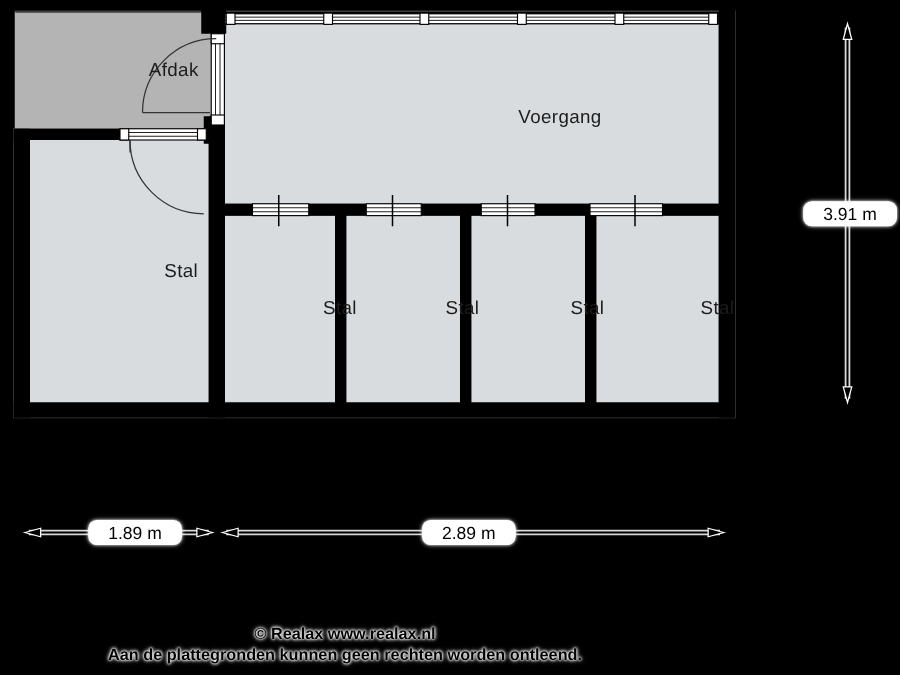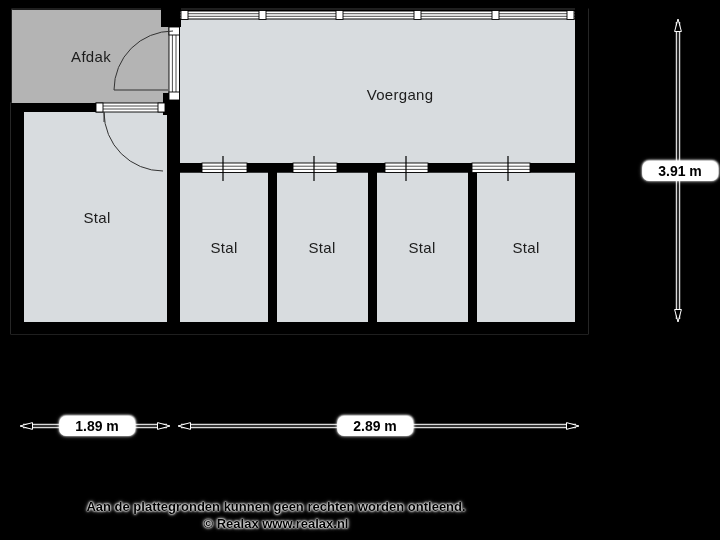--- a/index.html
+++ b/index.html
@@ -13,28 +13,29 @@
   .stage svg { position: absolute; left: 0; top: 0; }
 
   .room-label {
     position: absolute;
     transform: translate(-50%, -50%);
     color: #1c1c1c;
     font-size: 15px;
     font-weight: 400;
     letter-spacing: 0.3px;
     white-space: nowrap;
+    margin-left: 48px;
   }
   .dim-pill {
     position: absolute;
     transform: translate(-50%, -50%);
     background: #ffffff;
     color: #000000;
     font-size: 14px;
-    font-weight: 700;
+    font-weight: 400;
     line-height: 1.15;
     padding: 2px 16px;
     border-radius: 7px;
     white-space: nowrap;
     box-shadow: 0 0 2px rgba(255,255,255,0.95), 0 0 4px rgba(255,255,255,0.6);
   }
   .footer {
     position: absolute;
     left: 276px;
     top: 498px;
@@ -175,21 +176,21 @@
 
   <div class="room-label" style="left:91px;  top:56px;">Afdak</div>
   <div class="room-label" style="left:400px; top:94px;">Voergang</div>
   <div class="room-label" style="left:97px;  top:217px;">Stal</div>
   <div class="room-label" style="left:224px; top:247px;">Stal</div>
   <div class="room-label" style="left:322px; top:247px;">Stal</div>
   <div class="room-label" style="left:422px; top:247px;">Stal</div>
   <div class="room-label" style="left:526px; top:247px;">Stal</div>
 
   <div class="dim-pill" style="left:680px; top:171px;">3.91 m</div>
-  <div class="dim-pill" style="left:97px;  top:426px;">1.89 m</div>
+  <div class="dim-pill" style="left:108px;  top:426px;">1.89 m</div>
   <div class="dim-pill" style="left:375px; top:426px;">2.89 m</div>
 
   <div class="footer">
+    <div>© Realax www.realax.nl</div>
     <div>Aan de plattegronden kunnen geen rechten worden ontleend.</div>
-    <div>© Realax www.realax.nl</div>
   </div>
 
 </div>
 
 </body></html>

